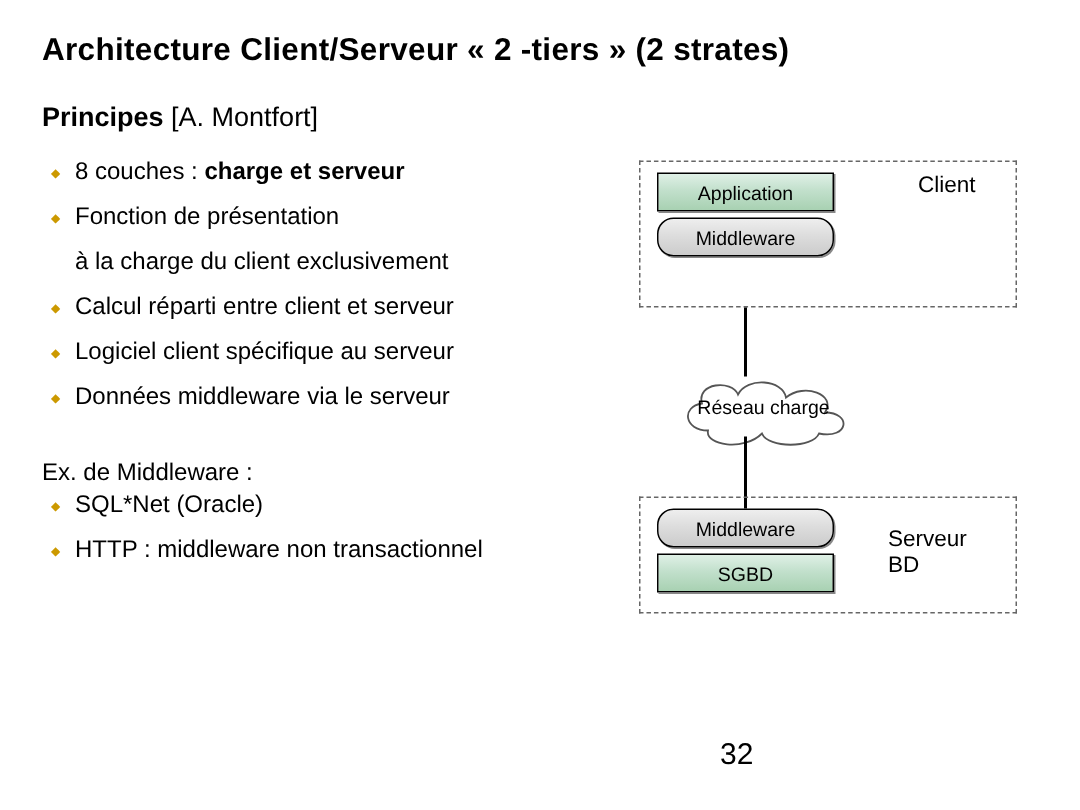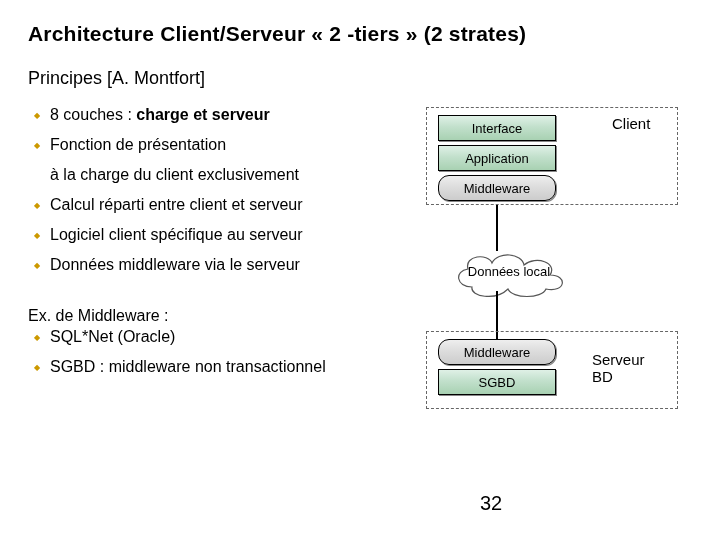--- a/index.html
+++ b/index.html
@@ -1,20 +1,20 @@
 <!DOCTYPE html>
 <html><head>
 <meta charset="utf-8">
 <style>
   * { box-sizing: border-box; margin: 0; padding: 0; }
   html, body { width: 720px; height: 540px; font-family: Verdana, Arial, sans-serif; background: #fff; color: #000; }
   .slide { position: relative; width: 628px; height: 540px; padding: 22px 28px; }
   .title { font-weight: 700; font-size: 21px; letter-spacing: 0.2px; margin-bottom: 22px; font-family: "Arial Black", Arial, sans-serif; }
   .subtitle { font-size: 18px; margin-bottom: 14px; }
-  .subtitle b { font-weight: 400; }
+  .subtitle b { font-weight: 700; }
   .cols { display: flex; gap: 8px; }
   .left { flex: 0 0 390px; }
   .right { flex: 1; position: relative; }
   ul.bul { list-style: none; padding-left: 22px; }
   ul.bul li { position: relative; font-size: 16px; line-height: 1.5; margin-bottom: 6px; }
   ul.bul li::before { content: "◆"; color: #cc9900; font-size: 8px; position: absolute; left: -16px; top: 7px; }
   ul.bul li.nobul::before { content: ""; }
   .box { border: 1px solid #000; background: linear-gradient(#dff0e6,#c2e0cc 45%,#a8d1b2); width: 118px; height: 26px; font-size: 13px; display: flex; align-items: center; justify-content: center; box-shadow: 1px 1px 0 #888; }
   .box.gray { background: linear-gradient(#eee,#ddd 45%,#ccc); border-radius: 11px; }
   .dashbox { border: 1px dashed #666; position: absolute; }
@@ -53,47 +53,46 @@
         <li>Calcul réparti entre client et serveur</li>
         <li>Logiciel client spécifique au serveur</li>
         <li>Données middleware via le serveur</li>
       </ul>
     </div>
 
     <div class="right">
       <div class="dashbox dash-client"></div>
       <div class="tlbl cli">Client</div>
       <div class="stack cli">
-        <div class="box">Interface</div>
         <div class="box">Application</div>
         <div class="box gray">Middleware</div>
       </div>
 
       <div class="conn c1"></div>
 
       <div class="cloud">
         <svg width="124" height="50" viewBox="0 0 124 50">
           <path d="M22 38 C6 38 4 22 18 20 C14 6 38 4 42 14 C48 2 72 4 74 16 C86 6 108 14 100 26 C118 26 116 44 96 40 C92 50 62 50 58 40 C46 52 20 48 22 38 Z" fill="#fff" stroke="#555" stroke-width="1.2"></path>
         </svg>
-        <div class="cloud-txt">Données local</div>
+        <div class="cloud-txt">Réseau charge</div>
       </div>
 
       <div class="conn c2"></div>
 
       <div class="dashbox dash-server"></div>
       <div class="tlbl srv">Serveur BD</div>
       <div class="stack srv">
         <div class="box gray">Middleware</div>
         <div class="box">SGBD</div>
       </div>
     </div>
   </div>
 
   <div class="mw-section">
     <div>Ex. de Middleware :</div>
     <ul class="bul">
       <li>SQL*Net (Oracle)</li>
-      <li>SGBD : middleware non transactionnel</li>
+      <li>HTTP : middleware non transactionnel</li>
     </ul>
   </div>
 
   <div class="pagenum">32</div>
 </div>
 
 </body></html>

